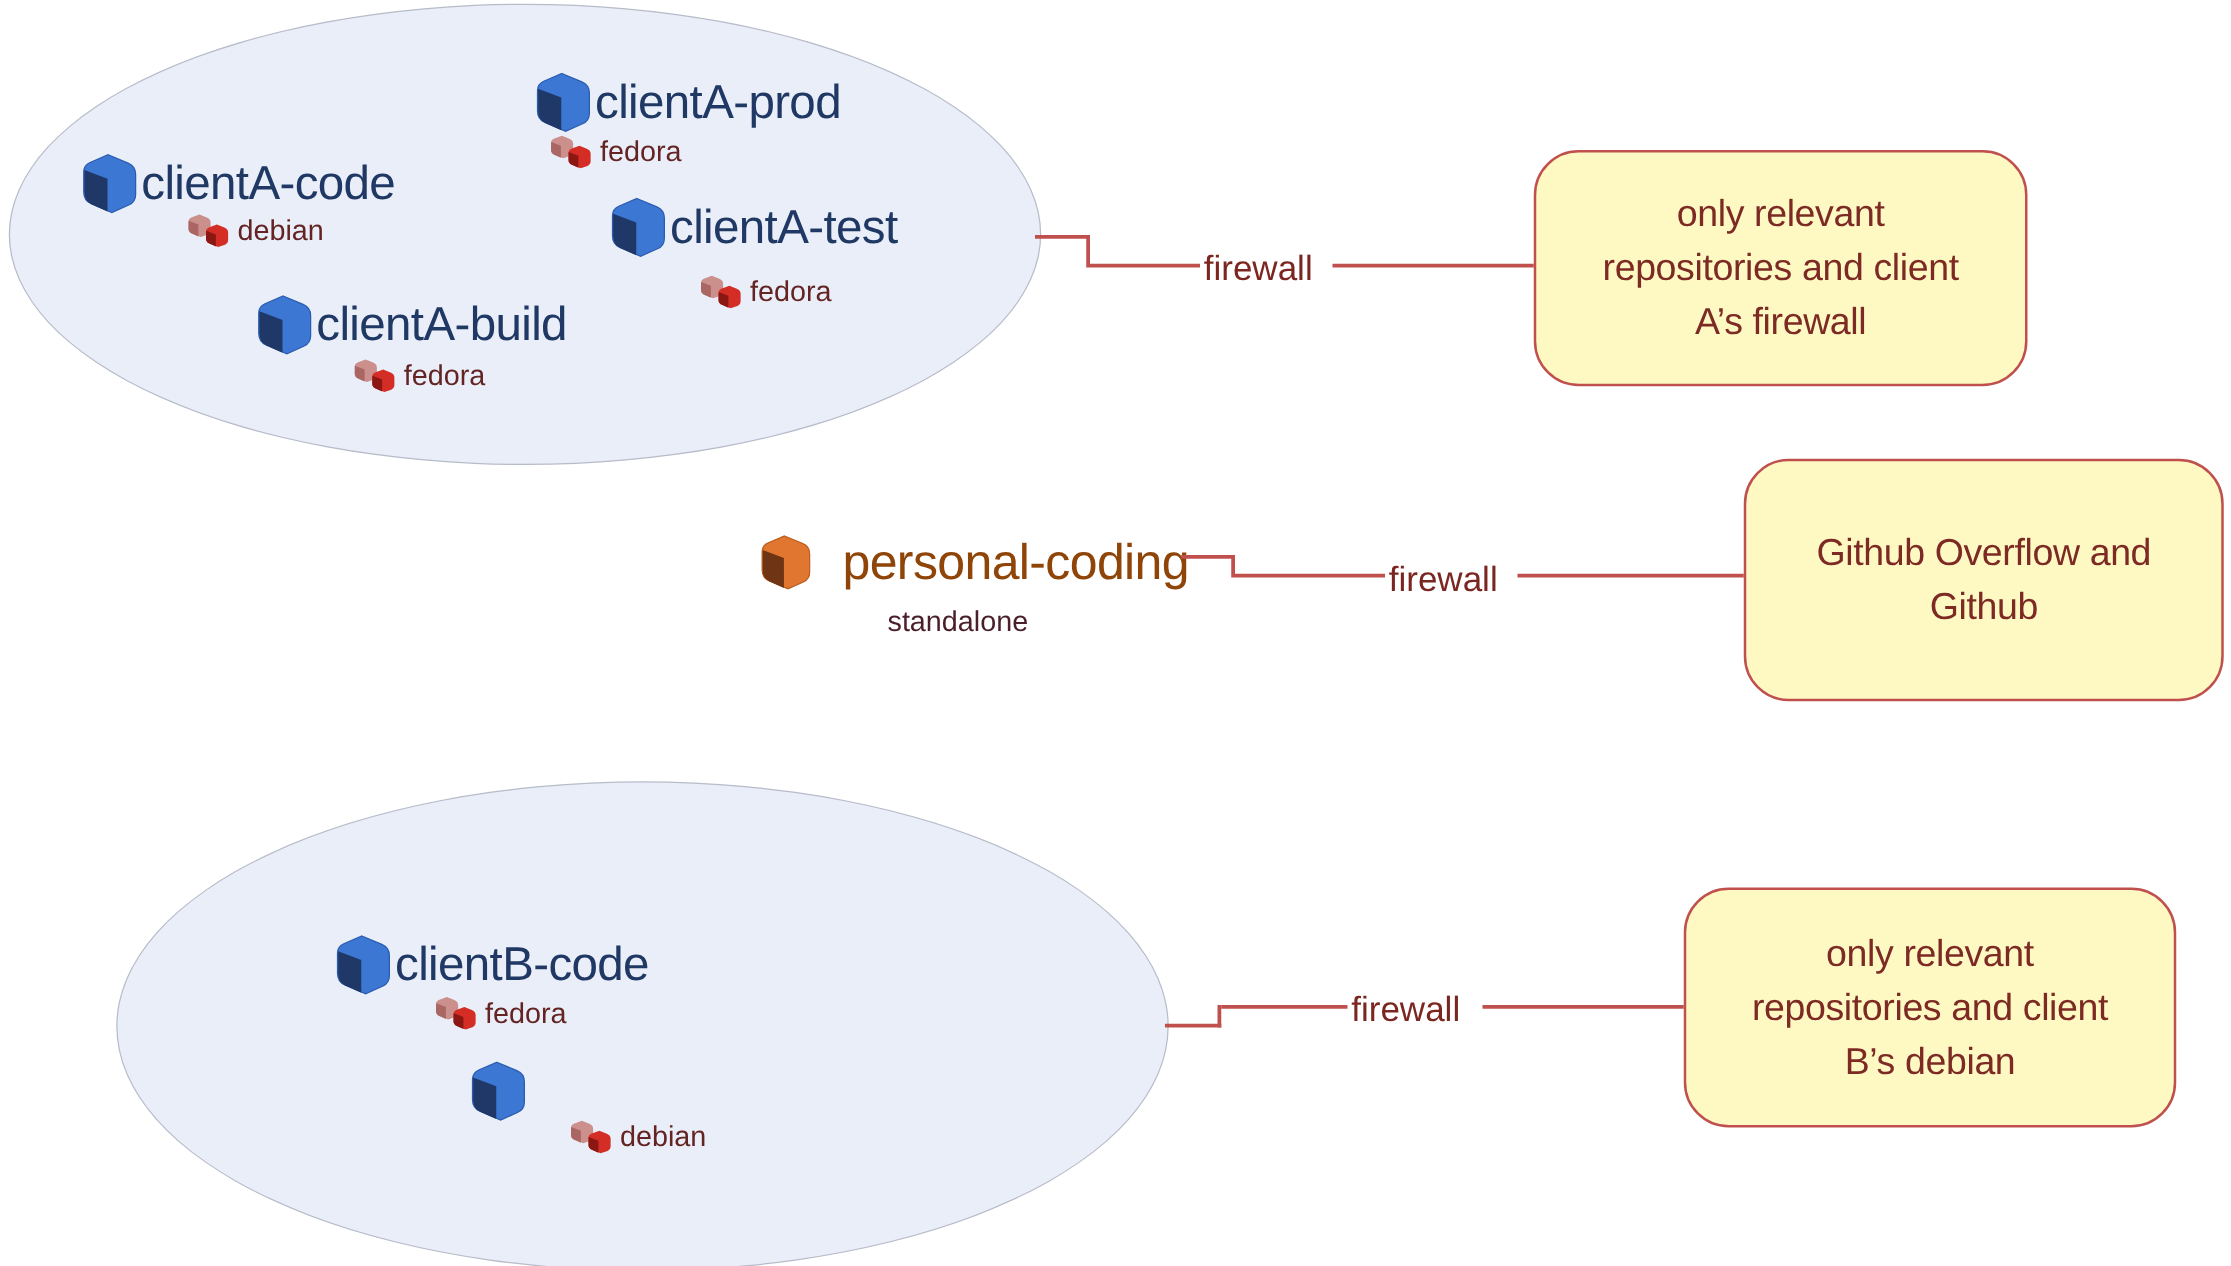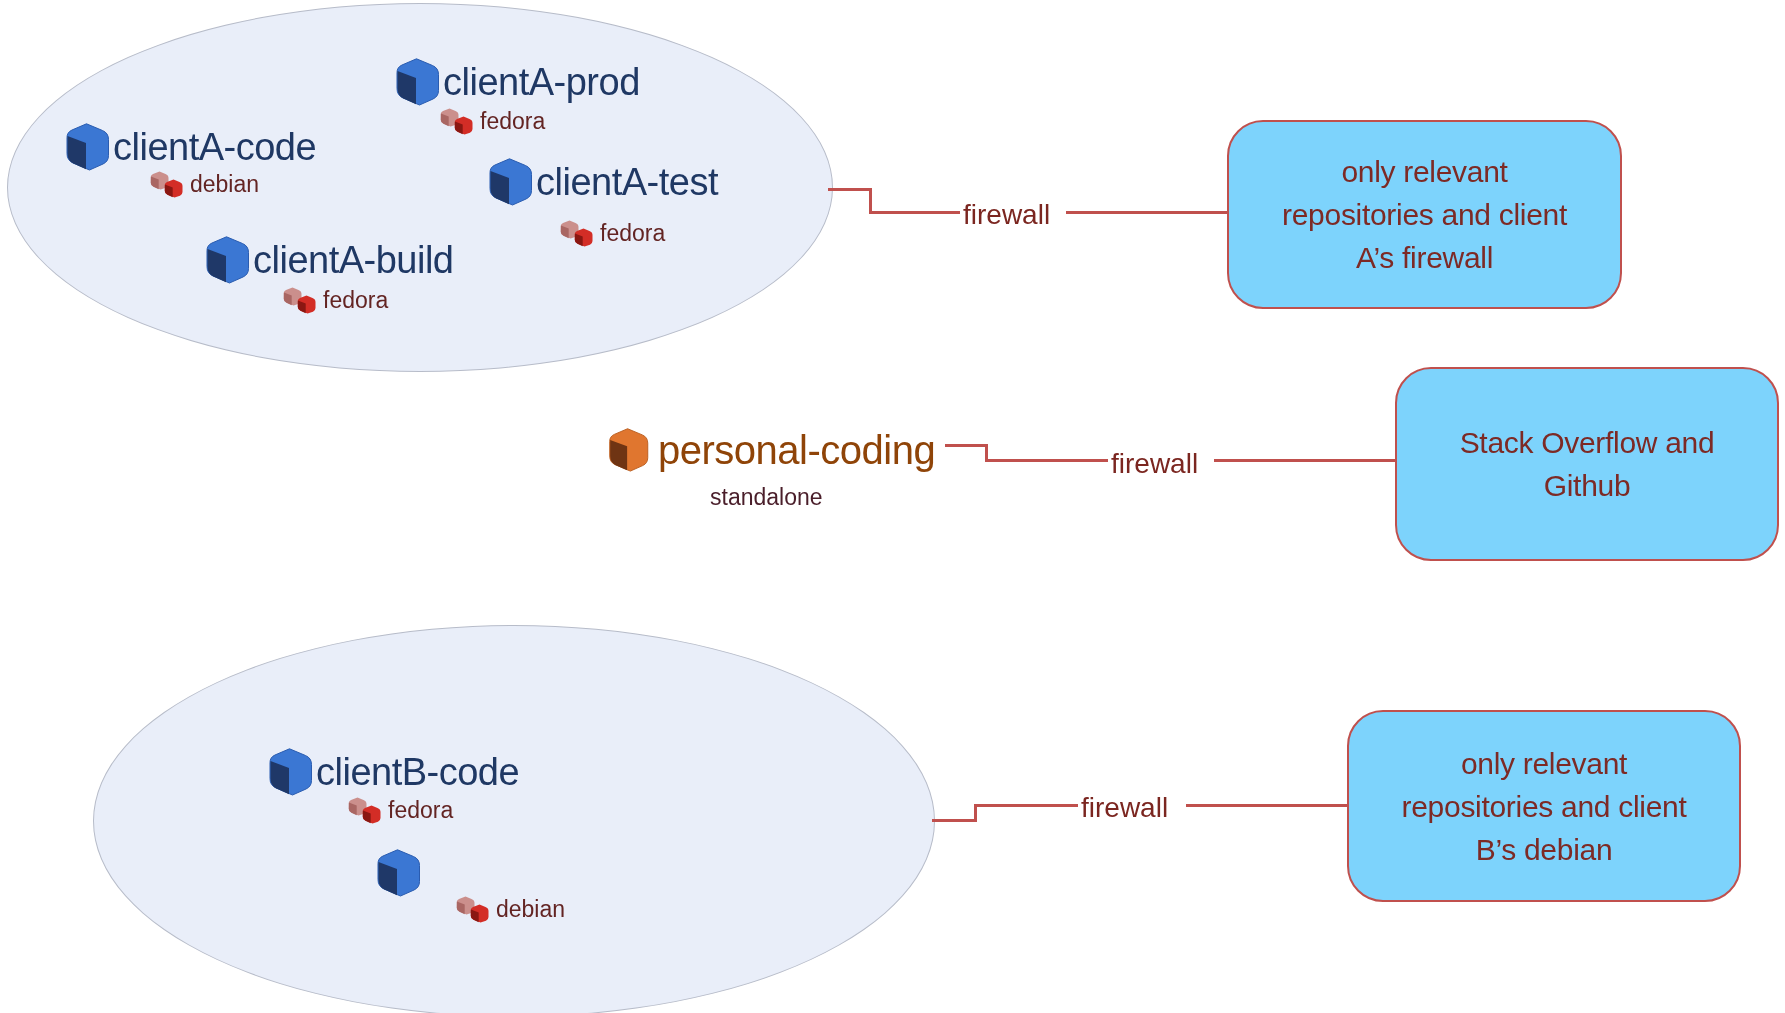--- a/index.html
+++ b/index.html
@@ -11,45 +11,45 @@
            background:#e9eef9;border:1.5px solid #b7bcc9;}
   .ellipse-a{left:7px;top:3px;width:824px;height:367px;}
   .ellipse-b{left:93px;top:625px;width:840px;height:390px;}
 
   .vm{position:absolute;display:flex;align-items:center;gap:3px;height:48px;}
   .vm-label{font-size:38px;letter-spacing:-0.5px;color:#1f3864;white-space:nowrap;}
   .vm .cube{width:45px;height:48px;flex:0 0 auto;}
 
   .standalone-vm{position:absolute;display:flex;align-items:center;gap:8px;height:44px;}
   .standalone-vm .cube{width:43px;height:44px;flex:0 0 auto;}
-  .standalone-label{font-size:40px;letter-spacing:-0.5px;color:#8f4408;white-space:nowrap;}
+  .standalone-label{font-size:40px;letter-spacing:-0.5px;color:#8f4408;white-space:nowrap;margin-left:16px;}
 
   .os-row{position:absolute;display:flex;align-items:center;gap:6px;height:27px;}
   .os-row .pkg{width:34px;height:27px;flex:0 0 auto;}
   .os-label{font-size:23px;color:#632423;white-space:nowrap;}
   .standalone-sub{position:absolute;font-size:23px;color:#4a1e2a;white-space:nowrap;margin-top:12px;}
 
   .seg{position:absolute;background:#c0504d;}
   .fw-label{position:absolute;font-size:28px;color:#7b2620;white-space:nowrap;}
 
-  .allow-box{position:absolute;background:#7dd3fc;border:2.5px solid #c0504d;
+  .allow-box{position:absolute;background:#fef9c3;border:2.5px solid #c0504d;
              border-radius:36px;display:flex;flex-direction:column;
              align-items:center;justify-content:center;}
   .allow-box .bline{font-size:30px;line-height:43px;letter-spacing:-0.3px;
              color:#7d2a25;text-align:center;white-space:nowrap;}
 </style>
 </head>
 <body>
 
 <div class="canvas">
 
   <div class="ellipse ellipse-a"></div>
   <div class="ellipse ellipse-b"></div>
 
-  <div class="vm" style="left:395px;top:58px">
+  <div class="vm" style="left:428px;top:58px">
     <span class="cube">
       <svg viewBox="0 0 45 48" width="45" height="48">
         <path d="M21.5,0.8 L37.5,7.5 Q43.5,10 43.5,16.5 L43.5,32.5 Q43.5,38.5 38,41 L24.5,47 L8,40 Q2,37.3 2,30.5 L2,14.5 Q2,9.2 7,7 Z" fill="#3b77d3" stroke="#2a5cb0" stroke-width="1"></path>
         <path d="M2.5,13 L21,20 L21,46.2 L8,40.3 Q2.5,37.5 2.5,30.5 Z" fill="#1f3868"></path>
       </svg>
     </span>
     <span class="vm-label">clientA-prod</span>
   </div>
   <div class="os-row" style="left:440px;top:108px">
     <span class="pkg">
@@ -196,21 +196,21 @@
   <div class="fw-label" style="left:1081px;top:792px">firewall</div>
   <div class="seg" style="left:1186px;top:804px;width:161px;height:3px"></div>
 
   <div class="allow-box" style="left:1227px;top:120px;width:391px;height:185px">
     <span class="bline">only relevant</span>
     <span class="bline">repositories and client</span>
     <span class="bline">A’s firewall</span>
   </div>
 
   <div class="allow-box" style="left:1395px;top:367px;width:380px;height:190px">
-    <span class="bline">Stack Overflow and</span>
+    <span class="bline">Github Overflow and</span>
     <span class="bline">Github</span>
   </div>
 
   <div class="allow-box" style="left:1347px;top:710px;width:390px;height:188px">
     <span class="bline">only relevant</span>
     <span class="bline">repositories and client</span>
     <span class="bline">B’s debian</span>
   </div>
 
 </div>

